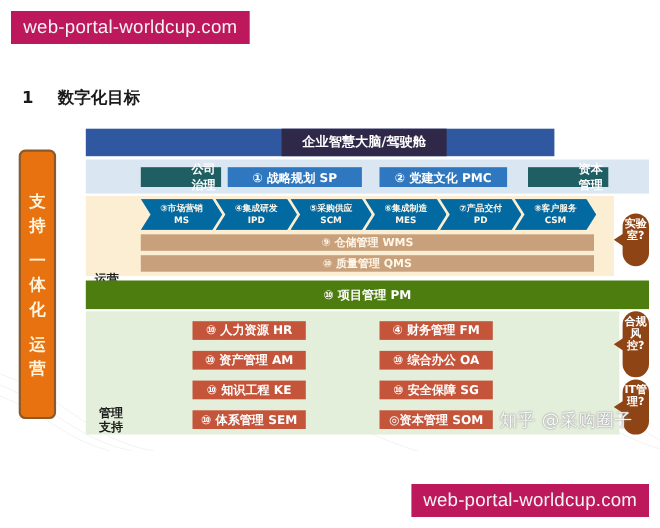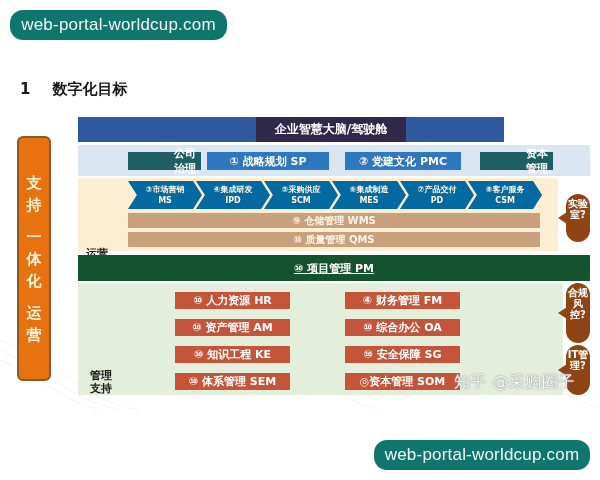--- a/index.html
+++ b/index.html
@@ -1,24 +1,23 @@
 <!DOCTYPE html>
 <html><head>
 <meta charset="utf-8">
 <style>
   * { box-sizing: border-box; margin: 0; padding: 0; }
   html, body { width: 600px; height: 480px; background: #ffffff; overflow: hidden; }
   body { position: relative; font-family: "DejaVu Sans", "Liberation Sans", sans-serif; }
 
   .watermark {
-    position: absolute; background: #0f766e; color: #f4f4f4;
+    position: absolute; background: #be185d; color: #f4f4f4;
     font-family: "Liberation Sans", "DejaVu Sans", sans-serif;
     font-size: 17px; display: flex; align-items: center; justify-content: center;
     letter-spacing: 0.2px;
-    border-radius: 13px;
   }
   .wm-top { left: 10px; top: 10px; width: 217px; height: 30px; }
   .wm-bottom { left: 374px; top: 440px; width: 216px; height: 30px; }
 
   .heading { position: absolute; left: 20px; top: 80px; font-size: 15px; font-weight: bold; color: #1a1a1a; display: flex; gap: 22px; }
 
   .bg-swirl { position: absolute; left: 0; top: 330px; width: 600px; height: 80px; opacity: 0.35; }
 
   .side-bar {
     position: absolute; left: 17px; top: 136px; width: 34px; height: 245px;
@@ -43,27 +42,27 @@
   .blue { background: #2f77bf; }
 
   .row-ops { position: absolute; left: 0; top: 61px; width: 480px; height: 73px; background: #fbeed2; }
   .ops-label { left: 8px; top: 27px; }
   .chev { position: absolute; top: 3px; height: 28px; width: 74px; background: #0369a1; color: #fff6e8;
     font-size: 8px; font-weight: bold; text-align: center; line-height: 11px; padding-top: 3px;
     clip-path: polygon(0 0, 88% 0, 100% 50%, 88% 100%, 0 100%, 12% 50%); }
   .bar-ops { position: absolute; left: 50px; width: 412px; height: 15px; background: #c8a07b; color: #fff6e8;
     font-size: 10px; font-weight: bold; display: flex; align-items: center; justify-content: center; }
 
-  .row-pm { position: absolute; left: 0; top: 138px; width: 512px; height: 26px; background: #14532d;
-    color: #fff; font-size: 11px; font-weight: bold; display: flex; align-items: center; justify-content: center; text-decoration: underline; }
+  .row-pm { position: absolute; left: 0; top: 138px; width: 512px; height: 26px; background: #4d7c0f;
+    color: #fff; font-size: 11px; font-weight: bold; display: flex; align-items: center; justify-content: center; }
 
   .row-mgmt { position: absolute; left: 0; top: 166px; width: 485px; height: 112px; background: #e3eedb; }
   .mgmt-label { left: 12px; top: 44px; }
   .rust { background: #c5553a; color: #fff; font-size: 11px; font-weight: bold; }
-  .rust-pill { position: absolute; width: 115px; height: 17px; display: flex; align-items: center; justify-content: center; }
+  .rust-pill { position: absolute; width: 103px; height: 17px; display: flex; align-items: center; justify-content: center; }
 
   .bubble { position: absolute; width: 24px; background: #8e4414; border-radius: 12px; color: #fff;
     font-size: 10px; font-weight: bold; text-align: center; line-height: 11px; padding-top: 4px; }
   .bubble::before { content: ""; position: absolute; left: -8px; top: 50%; margin-top: -6px;
     border-right: 9px solid #8e4414; border-top: 6px solid transparent; border-bottom: 6px solid transparent; }
 
   .zhihu { position: absolute; left: 454px; top: 372px; font-size: 16px; color: rgba(255,255,255,0.92);
     text-shadow: 0 0 1px #999, 0 0 2px #999; letter-spacing: 0.5px; }
 </style>
 </head>

